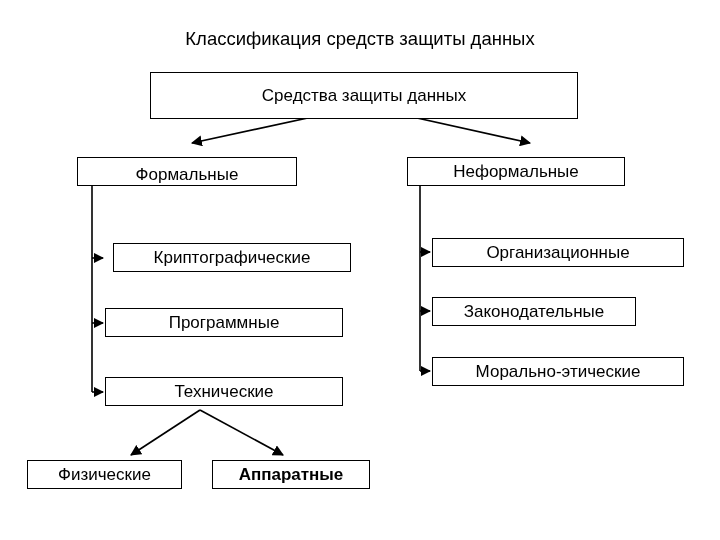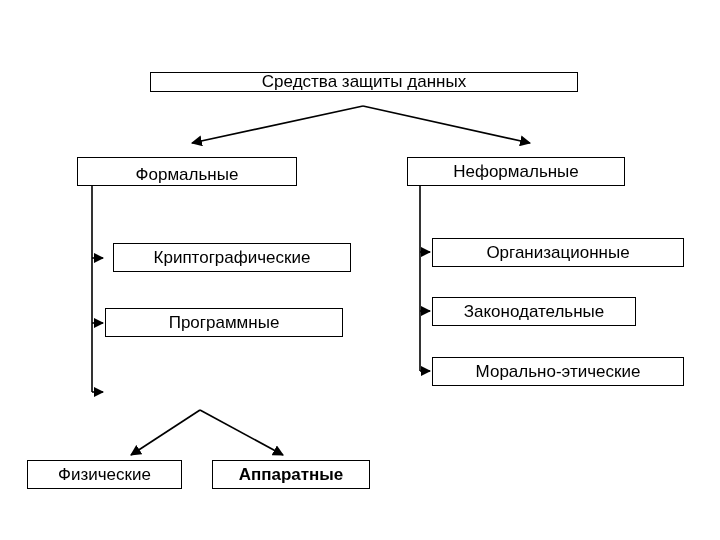--- a/index.html
+++ b/index.html
@@ -46,20 +46,21 @@
     line-height: 20px;
     white-space: nowrap;
     z-index: 2;
   }
 </style>
 </head>
 <body>
 
 <div id="canvas">
 
+  <div class="title">Классификация средств защиты данных</div>
 
   <svg id="svg-layer" viewBox="0 0 720 540">
     <defs>
       <marker id="arrowhead" viewBox="0 0 10 10" refX="9" refY="5" markerWidth="6.5" markerHeight="6.5" orient="auto-start-reverse">
         <path d="M 0 0 L 10 5 L 0 10 z" fill="#000000"></path>
       </marker>
     </defs>
 
     <g>
       <path d="M 363 106 L 192 143" stroke="#000000" stroke-width="1.7" fill="none" marker-end="url(#arrowhead)"></path>
@@ -95,40 +96,43 @@
     </g>
 
     <g>
       <path d="M 200 410 L 131 455" stroke="#000000" stroke-width="1.7" fill="none" marker-end="url(#arrowhead)"></path>
     </g>
     <g>
       <path d="M 200 410 L 283 455" stroke="#000000" stroke-width="1.7" fill="none" marker-end="url(#arrowhead)"></path>
     </g>
   </svg>
 
-  <div class="node" style="left:150px; top:72px; width:428px; height:20px;">
+  <div class="node" style="left:150px; top:72px; width:428px; height:47px;">
     <span>Средства защиты данных</span>
   </div>
 
   <div class="node" style="left:77px; top:157px; width:220px; height:29px;align-items:flex-end;">
     <span>Формальные</span>
   </div>
 
   <div class="node" style="left:407px; top:157px; width:218px; height:29px;">
     <span>Неформальные</span>
   </div>
 
   <div class="node" style="left:113px; top:243px; width:238px; height:29px;">
     <span>Криптографические</span>
   </div>
 
   <div class="node" style="left:105px; top:308px; width:238px; height:29px;">
     <span>Программные</span>
   </div>
 
+  <div class="node" style="left:105px; top:377px; width:238px; height:29px;">
+    <span>Технические</span>
+  </div>
 
   <div class="node" style="left:432px; top:238px; width:252px; height:29px;">
     <span>Организационные</span>
   </div>
 
   <div class="node" style="left:432px; top:297px; width:204px; height:29px;">
     <span>Законодательные</span>
   </div>
 
   <div class="node" style="left:432px; top:357px; width:252px; height:29px;">

